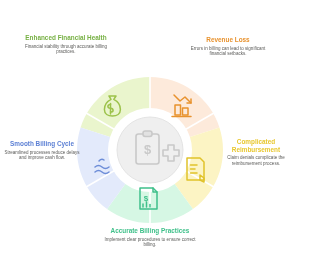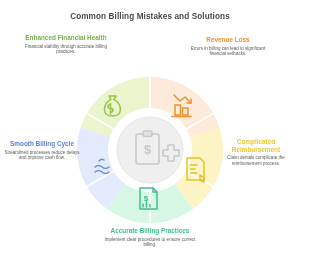--- a/index.html
+++ b/index.html
@@ -74,21 +74,20 @@
   .c-head.orange { color: #e8922e; }
   .c-head.blue   { color: #5b7fd4; }
   .c-head.yellow { color: #e8c72e; }
   .c-head.teal   { color: #3fc08a; }
 </style>
 </head>
 <body>
 
 <div id="canvas">
 
-  <div id="title">Common Billing Mistakes and Solutions</div>
 
   <div id="donut-wrap">
     <svg id="donut-svg" viewBox="0 0 150 150">
       <defs>
         <clipPath id="ringclip">
           <path d="M75,75 m-73,0 a73,73 0 1,0 146,0 a73,73 0 1,0 -146,0
                    M75,75 m-42,0 a42,42 0 1,1 84,0 a42,42 0 1,1 -84,0 Z" clip-rule="evenodd"></path>
         </clipPath>
       </defs>
 

